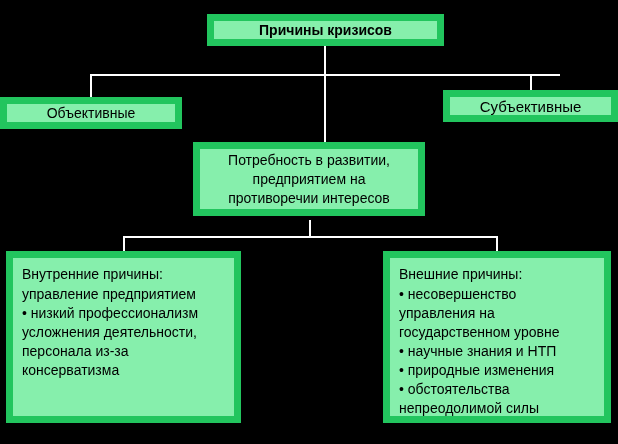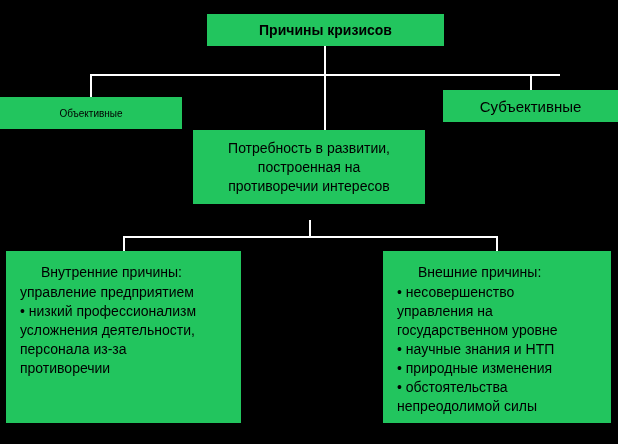--- a/index.html
+++ b/index.html
@@ -10,22 +10,22 @@
   #canvas {
     position: relative;
     width: 618px;
     height: 444px;
     background: #000000;
     font-family: "Liberation Sans", sans-serif;
     overflow: hidden;
   }
   .box {
     position: absolute;
-    background: #22c55e;
-    border: 5px solid #22c55e;
+    background: #86efac;
+    border: 7px solid #22c55e;
     box-sizing: border-box;
     color: #000000;
   }
   .center {
     display: flex;
     align-items: center;
     justify-content: center;
     text-align: center;
   }
   .title-box {
@@ -34,32 +34,32 @@
     width: 237px;
     height: 32px;
     font-weight: bold;
     font-size: 14px;
   }
   .obj-box {
     left: 0px;
     top: 97px;
     width: 182px;
     height: 32px;
-    font-size: 10px;
+    font-size: 14px;
   }
   .subj-box {
     left: 443px;
     top: 90px;
     width: 175px;
     height: 32px;
     font-size: 15px;
   }
   .need-box {
     left: 193px;
-    top: 130px;
+    top: 142px;
     width: 232px;
     height: 74px;
     font-size: 14px;
     line-height: 19px;
     padding: 4px 6px;
   }
   .need-box .lines {
     width: 100%;
   }
   .detail-box {
@@ -75,21 +75,20 @@
     height: 172px;
   }
   .right-detail {
     left: 383px;
     top: 251px;
     width: 228px;
     height: 172px;
   }
   .detail-box .head {
     margin-bottom: 1px;
-    margin-left: 21px;
   }
   .detail-box .item {
     margin: 0;
   }
   .line {
     position: absolute;
     background: #ffffff;
   }
   .vline { width: 2px; }
   .hline { height: 2px; }
@@ -119,32 +118,32 @@
     <span>Объективные</span>
   </div>
 
   <div class="box center subj-box">
     <span>Субъективные</span>
   </div>
 
   <div class="box center need-box">
     <div class="lines">
       <div>Потребность в развитии,</div>
-      <div>построенная на</div>
+      <div>предприятием на</div>
       <div>противоречии интересов</div>
     </div>
   </div>
 
   <div class="box detail-box left-detail">
     <div class="head">Внутренние причины:</div>
     <div class="item">управление предприятием</div>
     <div class="item">• низкий профессионализм</div>
     <div class="item">усложнения  деятельности,</div>
     <div class="item">персонала из-за</div>
-    <div class="item">противоречии</div>
+    <div class="item">консерватизма</div>
   </div>
 
   <div class="box detail-box right-detail">
     <div class="head">Внешние причины:</div>
     <div class="item">• несовершенство</div>
     <div class="item">управления на</div>
     <div class="item">государственном уровне</div>
     <div class="item">• научные  знания и НТП</div>
     <div class="item">• природные изменения</div>
     <div class="item">• обстоятельства</div>

